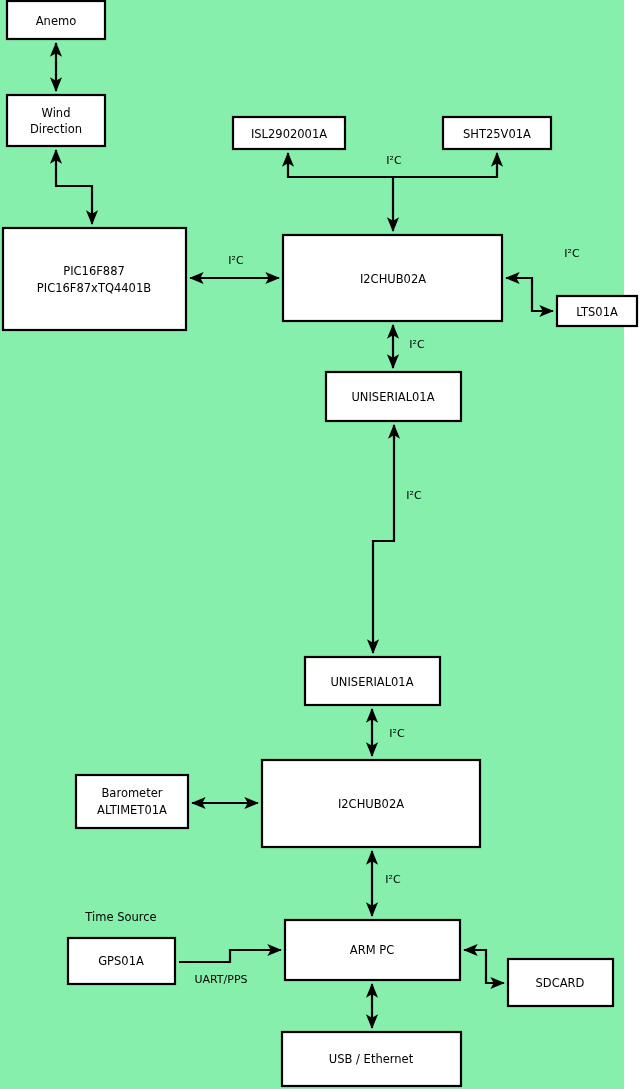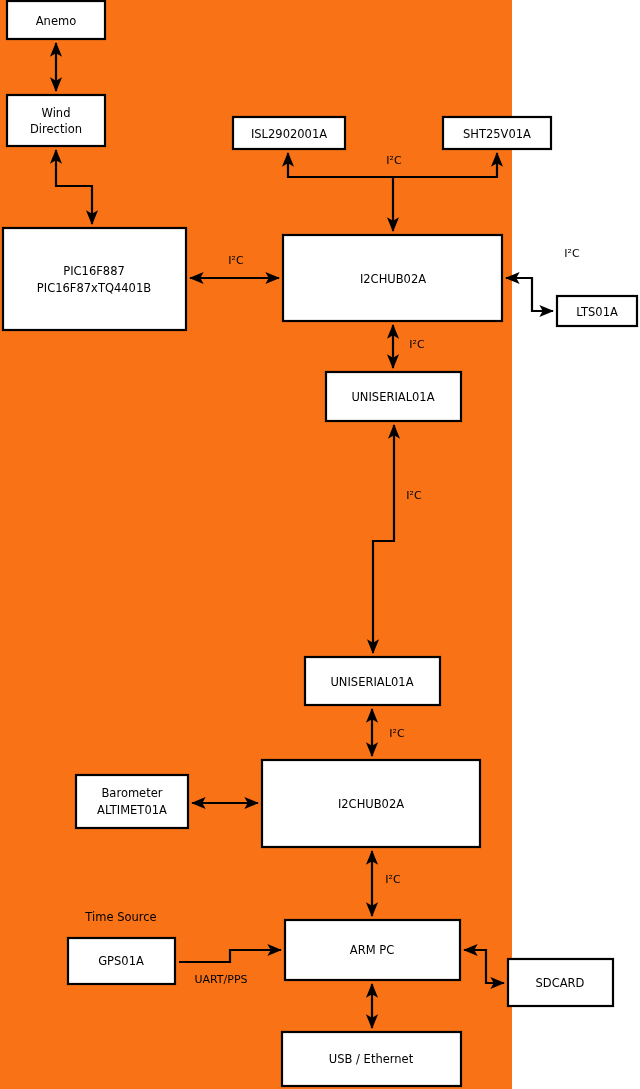--- a/index.html
+++ b/index.html
@@ -2,23 +2,23 @@
 <html><head>
 <meta charset="utf-8">
 <style>
   html, body {
     margin: 0;
     padding: 0;
     background: #ffffff;
   }
   #diagram-root {
     position: relative;
-    width: 512px;
+    width: 624px;
     height: 1089px;
-    background: #f97316;
+    background: #86efac;
     font-family: "DejaVu Sans", sans-serif;
   }
   svg.diagram-canvas {
     position: absolute;
     left: 0;
     top: 0;
     width: 640px;
     height: 1089px;
     display: block;
   }

